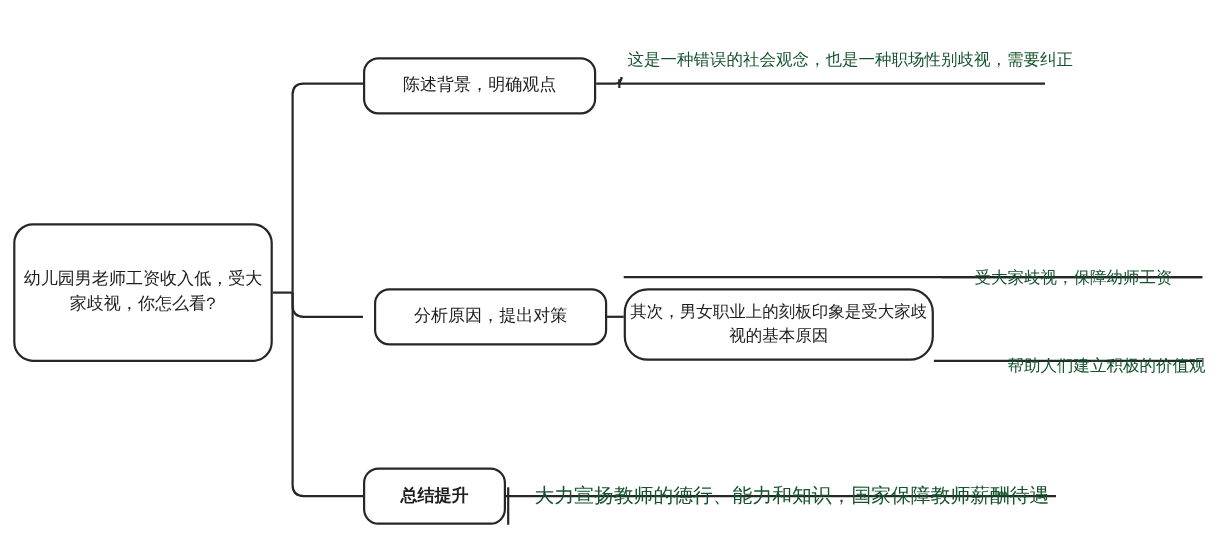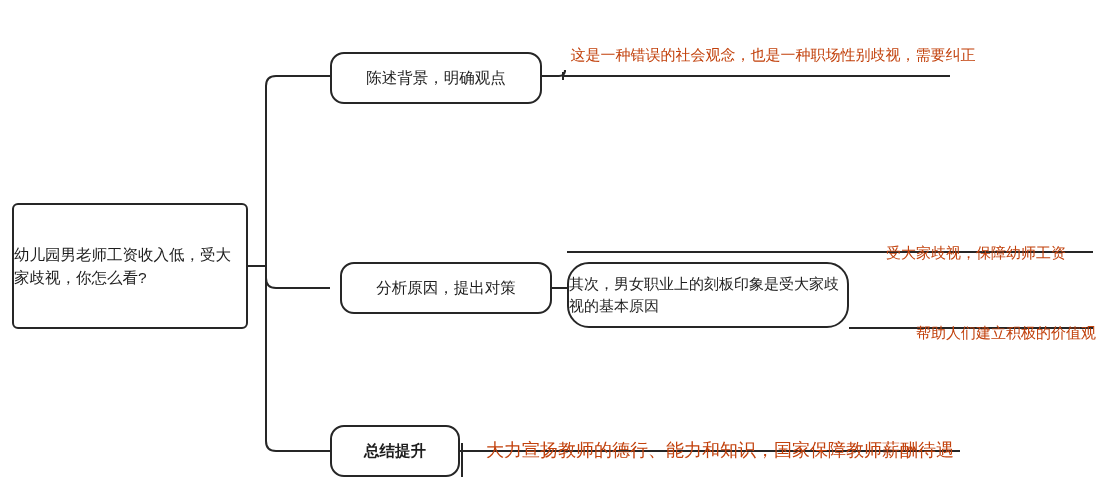--- a/index.html
+++ b/index.html
@@ -15,30 +15,30 @@
   svg.wires{position:absolute;left:0;top:0;width:1109px;height:494px;}
   svg.wires path,svg.wires line{fill:none;stroke:#262626;stroke-width:2;}
 
   .node{
     position:absolute;
     box-sizing:border-box;
     border:2px solid #262626;
     border-radius:14px;
     background:#ffffff;
     display:flex;align-items:center;justify-content:center;
-    text-align:left;
+    text-align:center;
     line-height:1.5;
     color:#1d1d1d;
   }
-  .node.root{border-radius:6px;}
+  .node.root{border-radius:18px;font-family:Liberation Mono, monospace;}
   .leaf{
     position:absolute;
     text-align:center;
     line-height:1.48;
-    color:#c2410c;
+    color:#14532d;
     white-space:pre-line;
     box-sizing:border-box;
   }
 
   
   #root-node{left:12px;top:203px;width:236px;height:126px;font-size:15.5px;}
   #branch-1{left:330px;top:52px;width:212px;height:52px;font-size:15.5px;}
   #branch-2{left:340px;top:262px;width:212px;height:52px;font-size:15.5px;}
   #branch-3{left:330px;top:425px;width:130px;height:52px;font-size:15.5px;font-weight:bold;}
 

